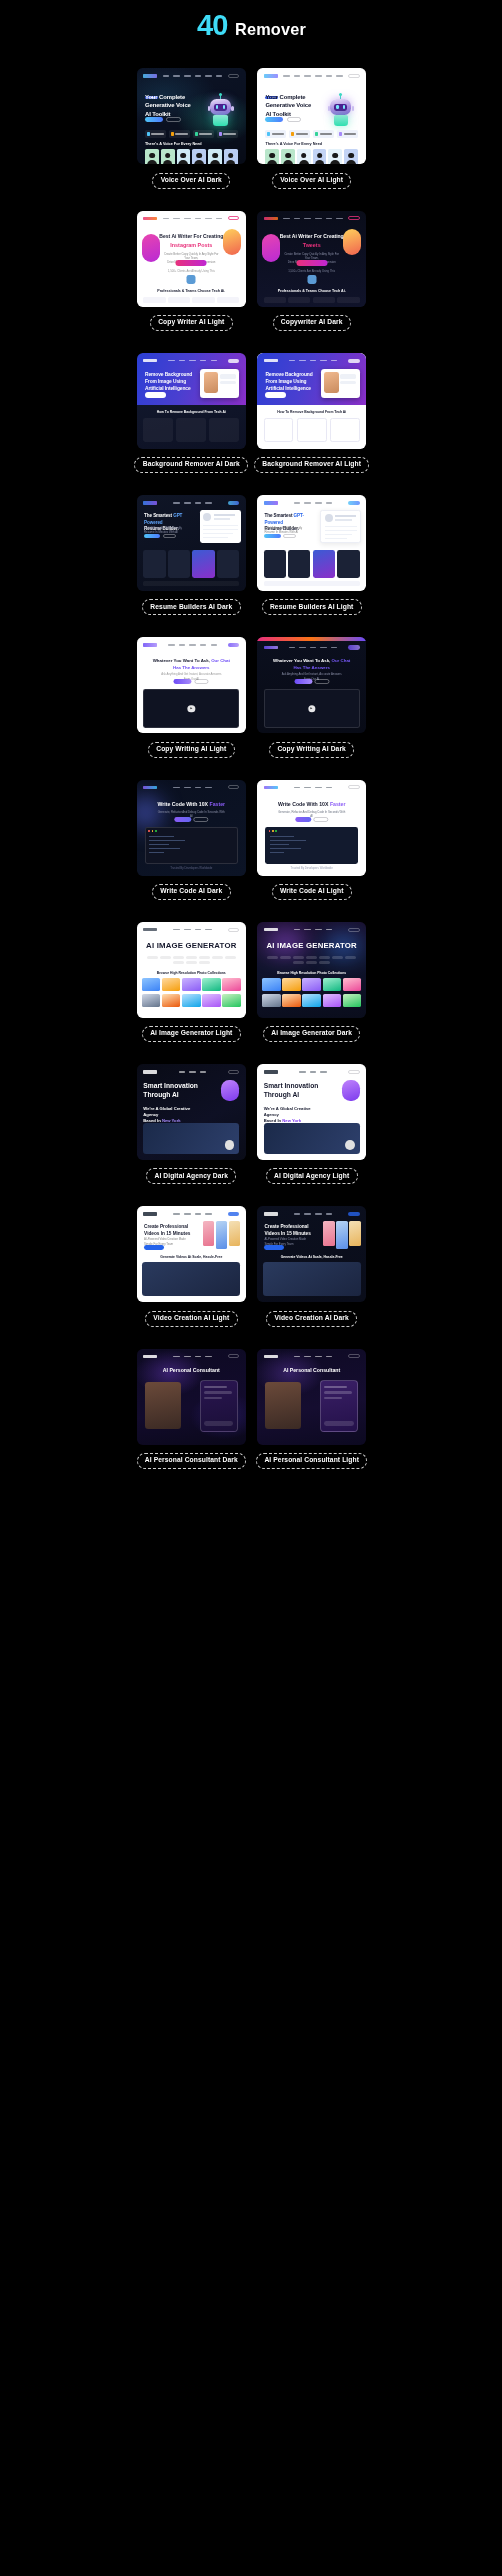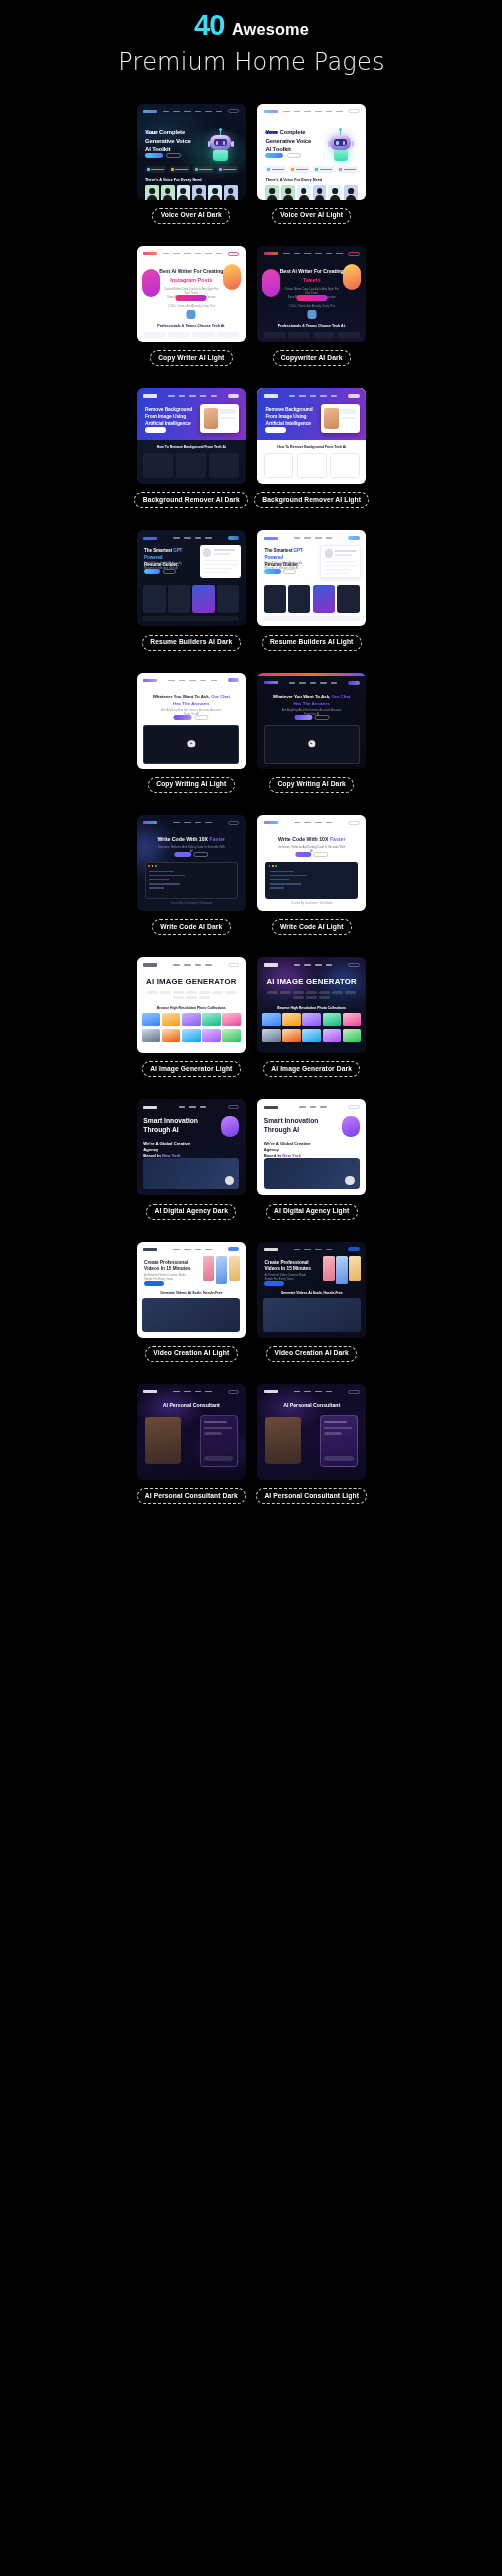--- a/index.html
+++ b/index.html
@@ -204,23 +204,22 @@
   .thumbs { display:flex; gap:1.6px; }
   .thumbs s { text-decoration:none; display:block; flex:1; height:13px; border-radius:1.6px; }
   .gradtext { font-weight:bold; }
 </style>
 </head>
 <body>
 
 <div class="header">
   <div class="header-line1">
     <span class="big-number">40</span>
-    <span class="awesome">Awesome</span>
-  </div>
-  <div class="header-line2">Premium Home Pages</div>
+    <span class="awesome">Remover</span>
+  </div>
 </div>
 
 <div class="grid">
 
   <div class="row">
     <div class="cell">
       <div class="card bg-voice-dark">
         <div class="mini">
           <div class="mini-nav">
             <span class="logo" style="background:linear-gradient(90deg,#4fc3f7,#8a7bff)"></span>

